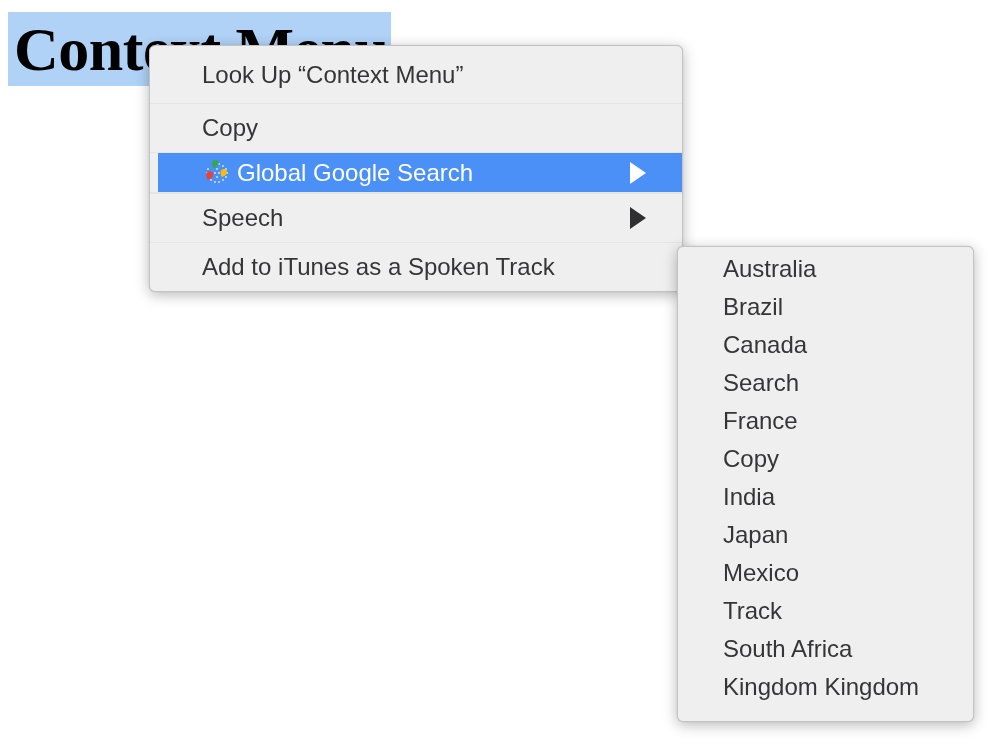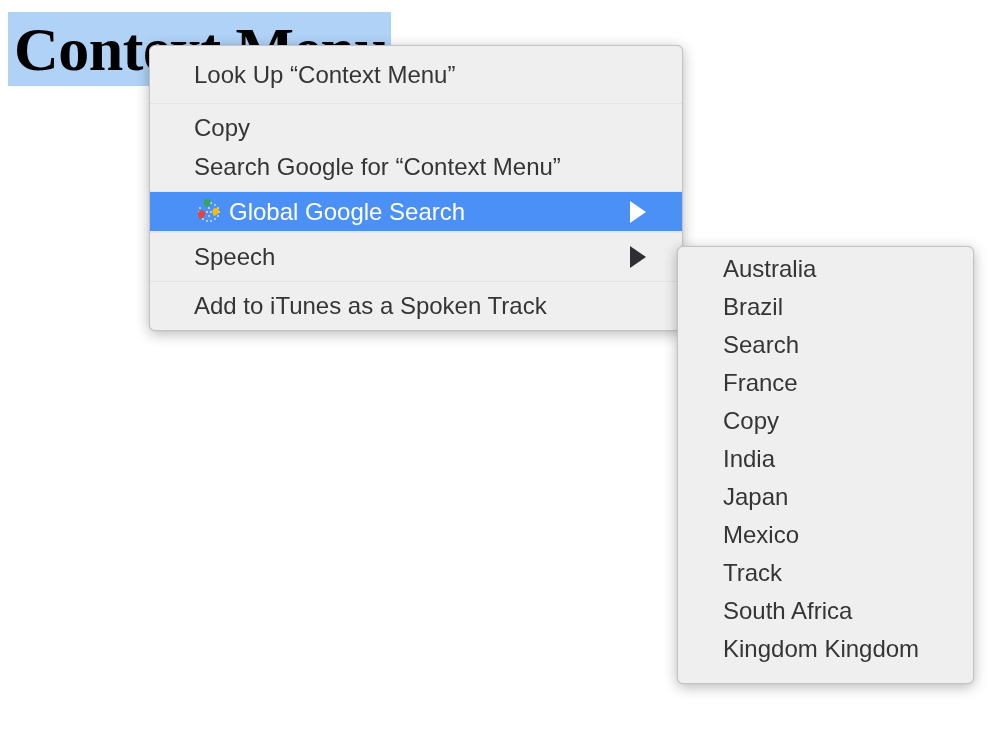--- a/index.html
+++ b/index.html
@@ -50,21 +50,21 @@
     width: 534px;
   }
 
   #submenu-panel {
     left: 677px;
     top: 246px;
     width: 297px;
     padding: 8px 0 10px 0;
   }
 
-  .menu-section { padding: 4px 0 5px 0; }
+  .menu-section { padding: 4px 0 5px 0; margin-left: 8px; }
   .menu-section.first { padding-top: 9px; padding-bottom: 9px; }
 
   .menu-separator {
     height: 1px;
     background: #d4d3d4;
     margin: 0;
     border-top: 1px solid #e6e5e6;
   }
 
   .menu-item {
@@ -135,23 +135,20 @@
     <div class="menu-item">
       <span class="label">Look Up “Context Menu”</span>
     </div>
   </div>
 
   <div class="menu-separator"></div>
 
   <div class="menu-section">
     <div class="menu-item">
       <span class="label">Copy</span>
-    </div>
-    <div class="menu-item">
-      <span class="label">Search Google for “Context Menu”</span>
     </div>
   </div>
 
   <div class="menu-separator"></div>
 
   <div class="menu-section" style="padding:0;">
     <div class="menu-item with-icon highlighted">
       <span class="item-icon">
         <svg viewBox="0 0 30 28" width="30" height="28" xmlns="http://www.w3.org/2000/svg">
           <g fill="#c6dcfb">
@@ -204,20 +201,23 @@
 </div>
 
 <div id="submenu-panel" class="menu-panel">
   <div class="submenu-item">
     <span>Australia</span>
   </div>
   <div class="submenu-item">
     <span>Brazil</span>
   </div>
   <div class="submenu-item">
+    <span>Canada</span>
+  </div>
+  <div class="submenu-item">
     <span>Search</span>
   </div>
   <div class="submenu-item">
     <span>France</span>
   </div>
   <div class="submenu-item">
     <span>Copy</span>
   </div>
   <div class="submenu-item">
     <span>India</span>

